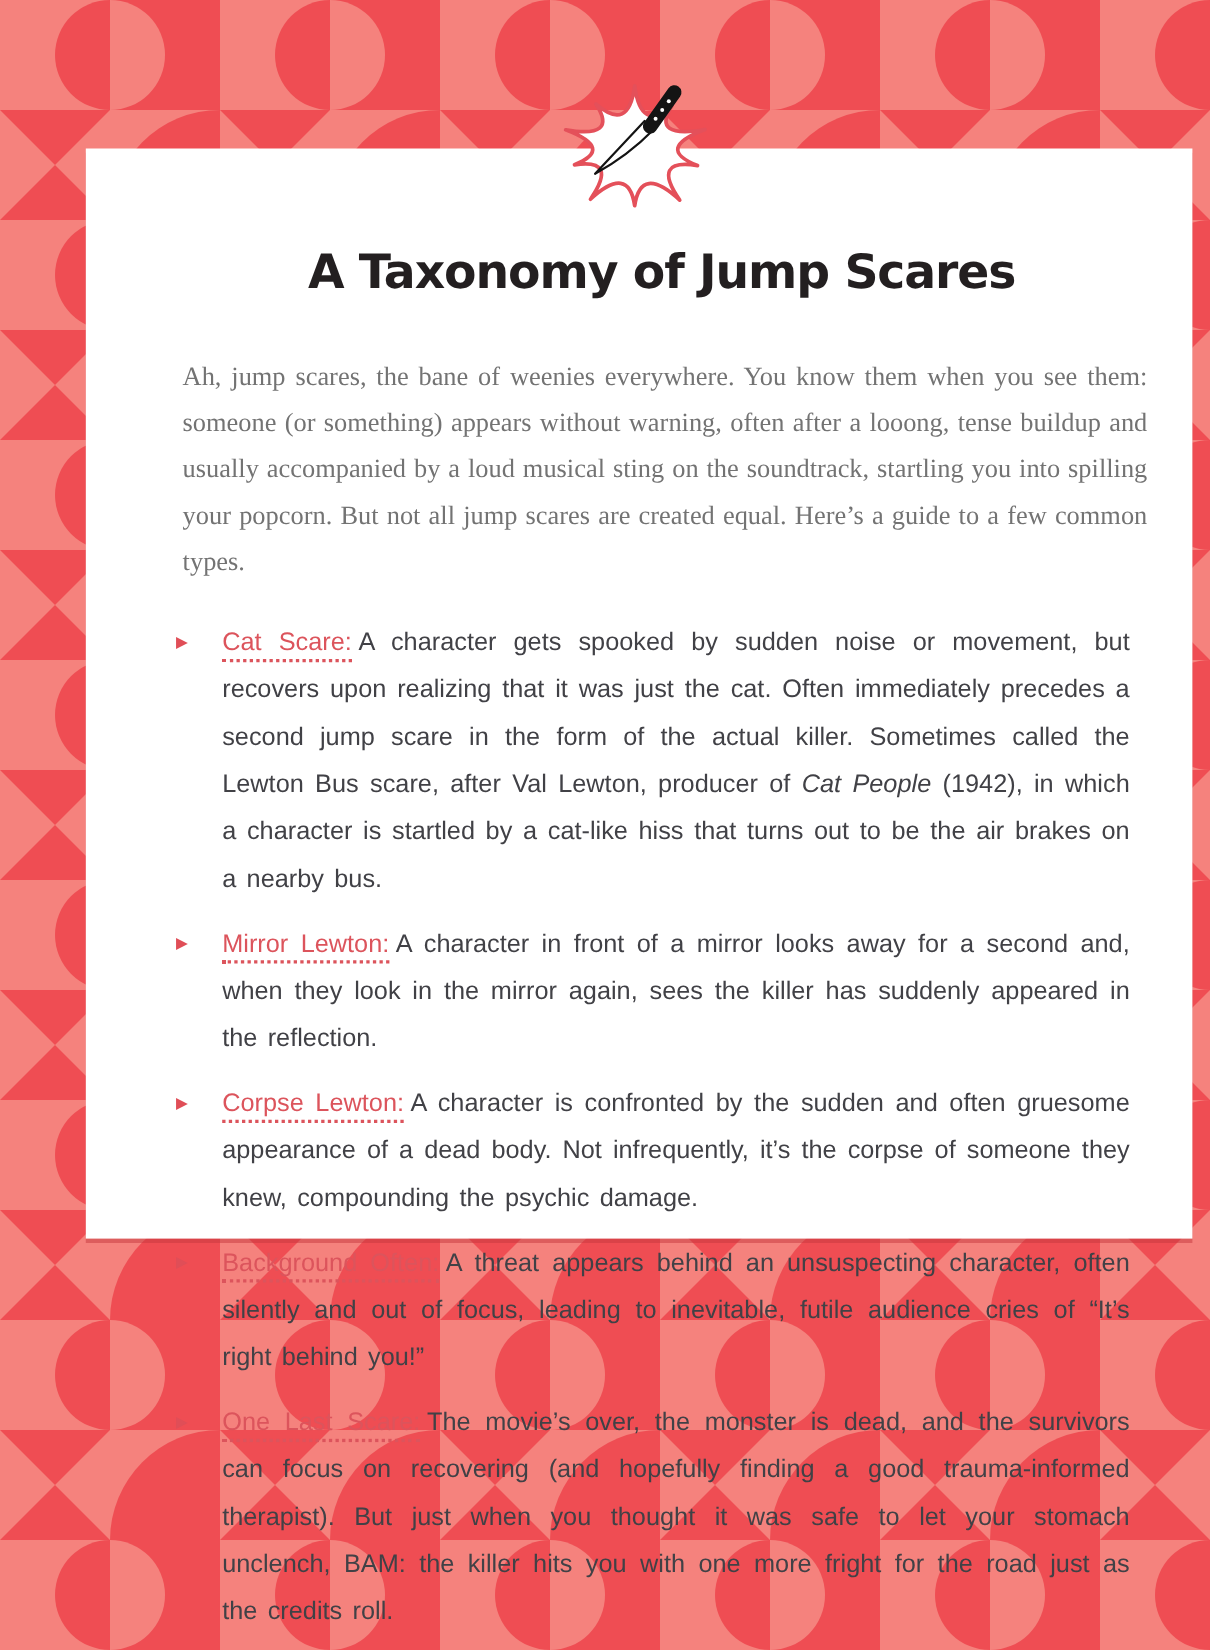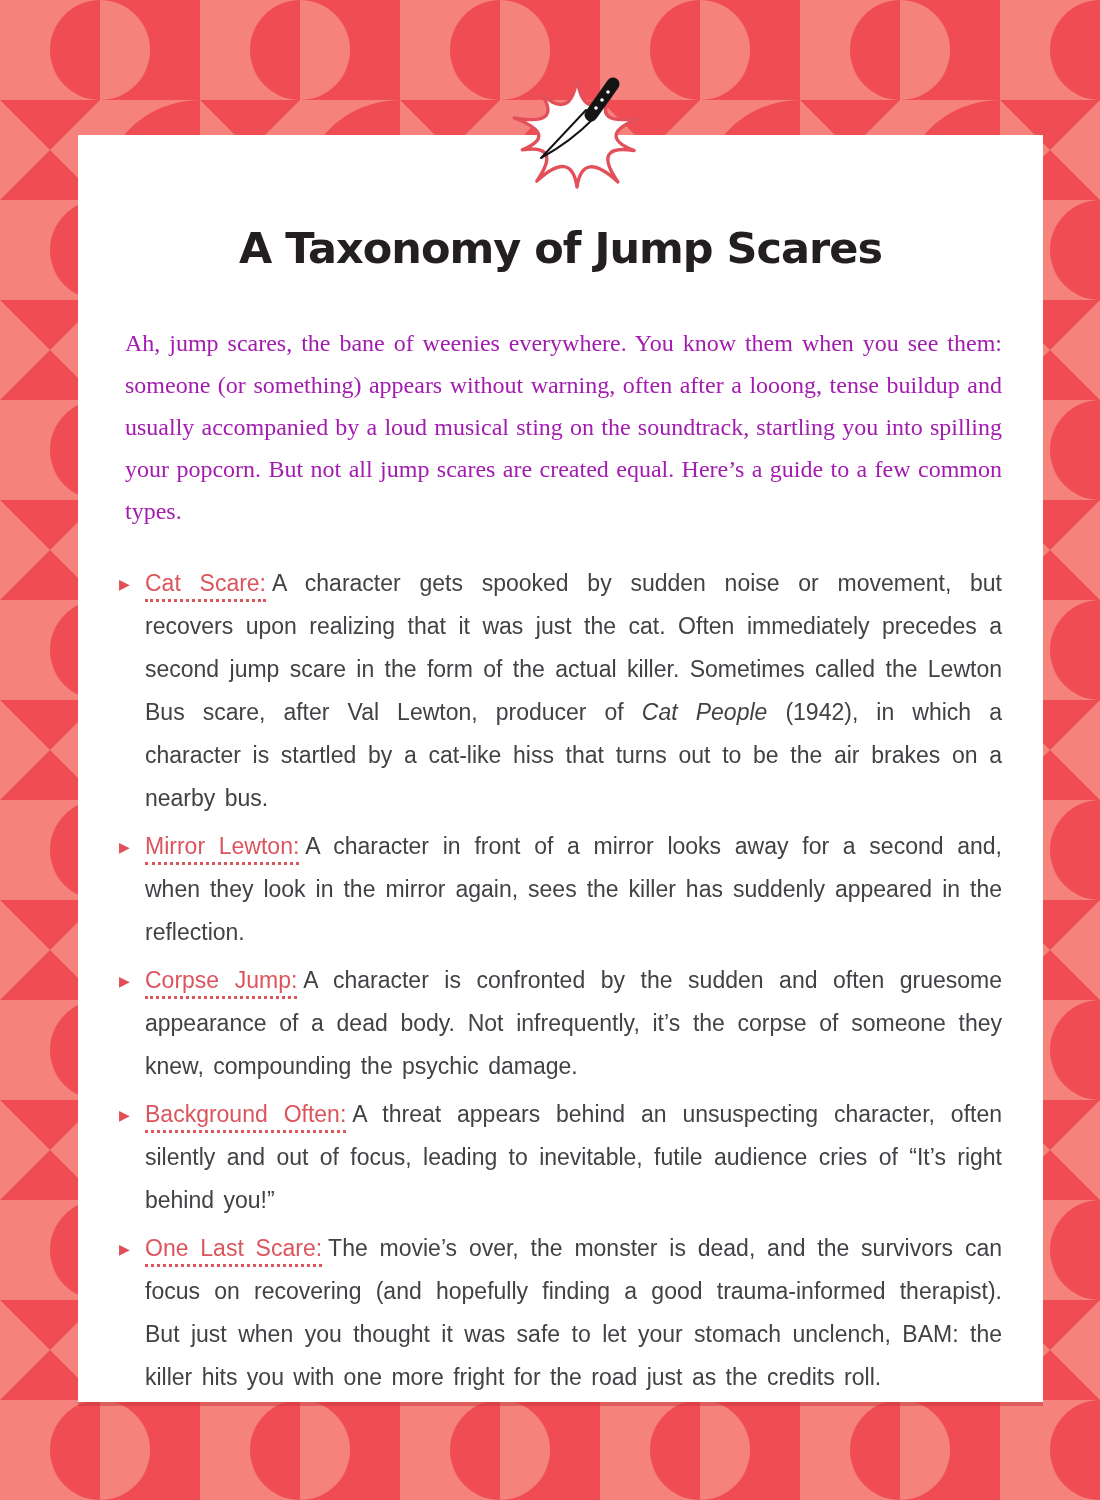--- a/index.html
+++ b/index.html
@@ -12,23 +12,24 @@
     font-family: "Liberation Sans", sans-serif;
   }
   .stage { position: relative; width: 1100px; height: 1500px; }
   .bg { position: absolute; left: 0; top: 0; }
 
   .card {
     position: absolute;
     left: 78px;
     top: 135px;
     width: 965px;
-    height: 1267px;
+    height: 991px;
     background: #ffffff;
     box-shadow: 0 4px 0 rgba(197, 55, 62, 0.5);
+    padding-left: 41px;
   }
 
   .splat-wrap {
     position: absolute;
     left: 412px;
     top: -75px;
     width: 174px;
     height: 150px;
     pointer-events: none;
   }
@@ -42,21 +43,21 @@
     letter-spacing: -1px;
     color: #231f20;
     font-family: "DejaVu Sans", "Liberation Sans", sans-serif;
   }
 
   .intro {
     margin: 52px 41px 0 47px;
     font-family: "Liberation Serif", serif;
     font-size: 24px;
     line-height: 42px;
-    color: #a21caf;
+    color: #737373;
     text-align: justify;
   }
 
   .scare-list {
     margin: 30px 41px 0 47px;
   }
   .item {
     position: relative;
     padding-left: 20px;
     margin-bottom: 5px;
@@ -64,21 +65,21 @@
   .bullet {
     position: absolute;
     left: -6px;
     top: 1px;
     font-size: 14px;
     color: #e04e57;
     line-height: 43px;
     font-family: "DejaVu Sans", sans-serif;
   }
   .item-text {
-    margin: 0;
+    margin: 16px;
     font-size: 23px;
     line-height: 43px;
     word-spacing: 3px;
     color: #414146;
     text-align: justify;
   }
   .scare-label {
     color: #dc545c;
     border-bottom: 3px dotted #dc545c;
     padding-bottom: 3px;
@@ -136,21 +137,21 @@
         <p class="item-text"><span class="scare-label">Cat Scare:</span><span>A character gets spooked by sudden noise or movement, but recovers upon realizing that it was just the cat. Often immediately precedes a second jump scare in the form of the actual killer. Sometimes called the Lewton Bus scare, after Val Lewton, producer of </span><em>Cat People</em><span> (1942), in which a character is startled by a cat-like hiss that turns out to be the air brakes on a nearby bus.</span></p>
       </div>
 
       <div class="item">
         <span class="bullet">▶</span>
         <p class="item-text"><span class="scare-label">Mirror Lewton:</span><span>A character in front of a mirror looks away for a second and, when they look in the mirror again, sees the killer has suddenly appeared in the reflection.</span><em></em><span></span></p>
       </div>
 
       <div class="item">
         <span class="bullet">▶</span>
-        <p class="item-text"><span class="scare-label">Corpse Jump:</span><span>A character is confronted by the sudden and often gruesome appearance of a dead body. Not infrequently, it’s the corpse of someone they knew, compounding the psychic damage.</span><em></em><span></span></p>
+        <p class="item-text"><span class="scare-label">Corpse Lewton:</span><span>A character is confronted by the sudden and often gruesome appearance of a dead body. Not infrequently, it’s the corpse of someone they knew, compounding the psychic damage.</span><em></em><span></span></p>
       </div>
 
       <div class="item">
         <span class="bullet">▶</span>
         <p class="item-text"><span class="scare-label">Background Often:</span><span>A threat appears behind an unsuspecting character, often silently and out of focus, leading to inevitable, futile audience cries of “It’s right behind you!”</span><em></em><span></span></p>
       </div>
 
       <div class="item">
         <span class="bullet">▶</span>
         <p class="item-text"><span class="scare-label">One Last Scare:</span><span>The movie’s over, the monster is dead, and the survivors can focus on recovering (and hopefully finding a good trauma-informed therapist). But just when you thought it was safe to let your stomach unclench, BAM: the killer hits you with one more fright for the road just as the credits roll.</span><em></em><span></span></p>

